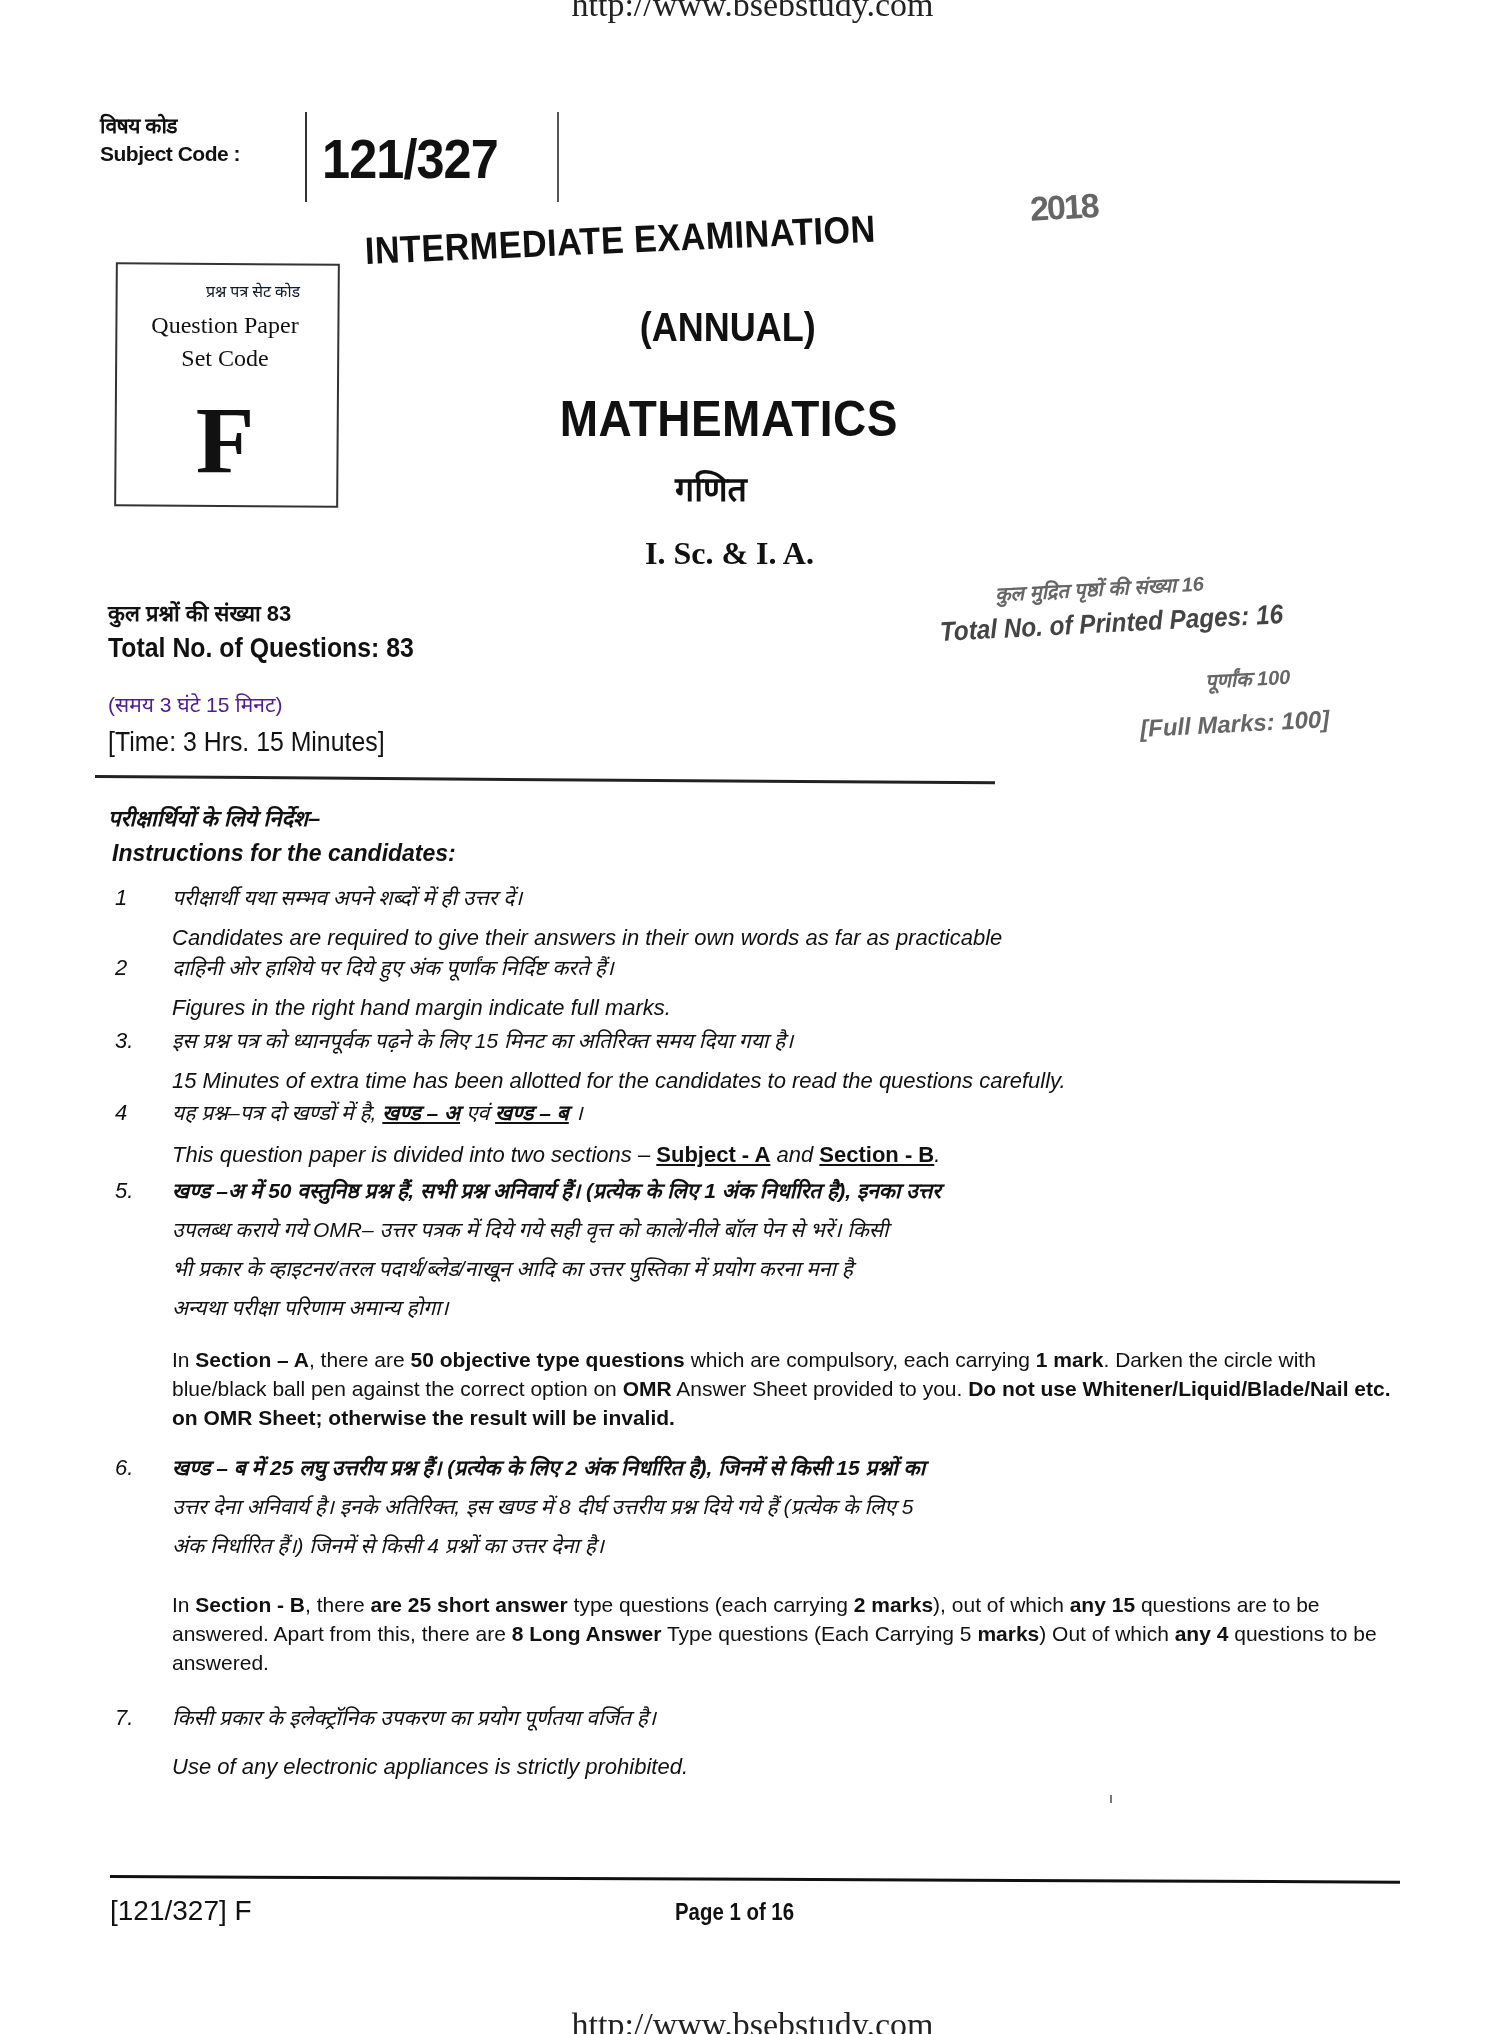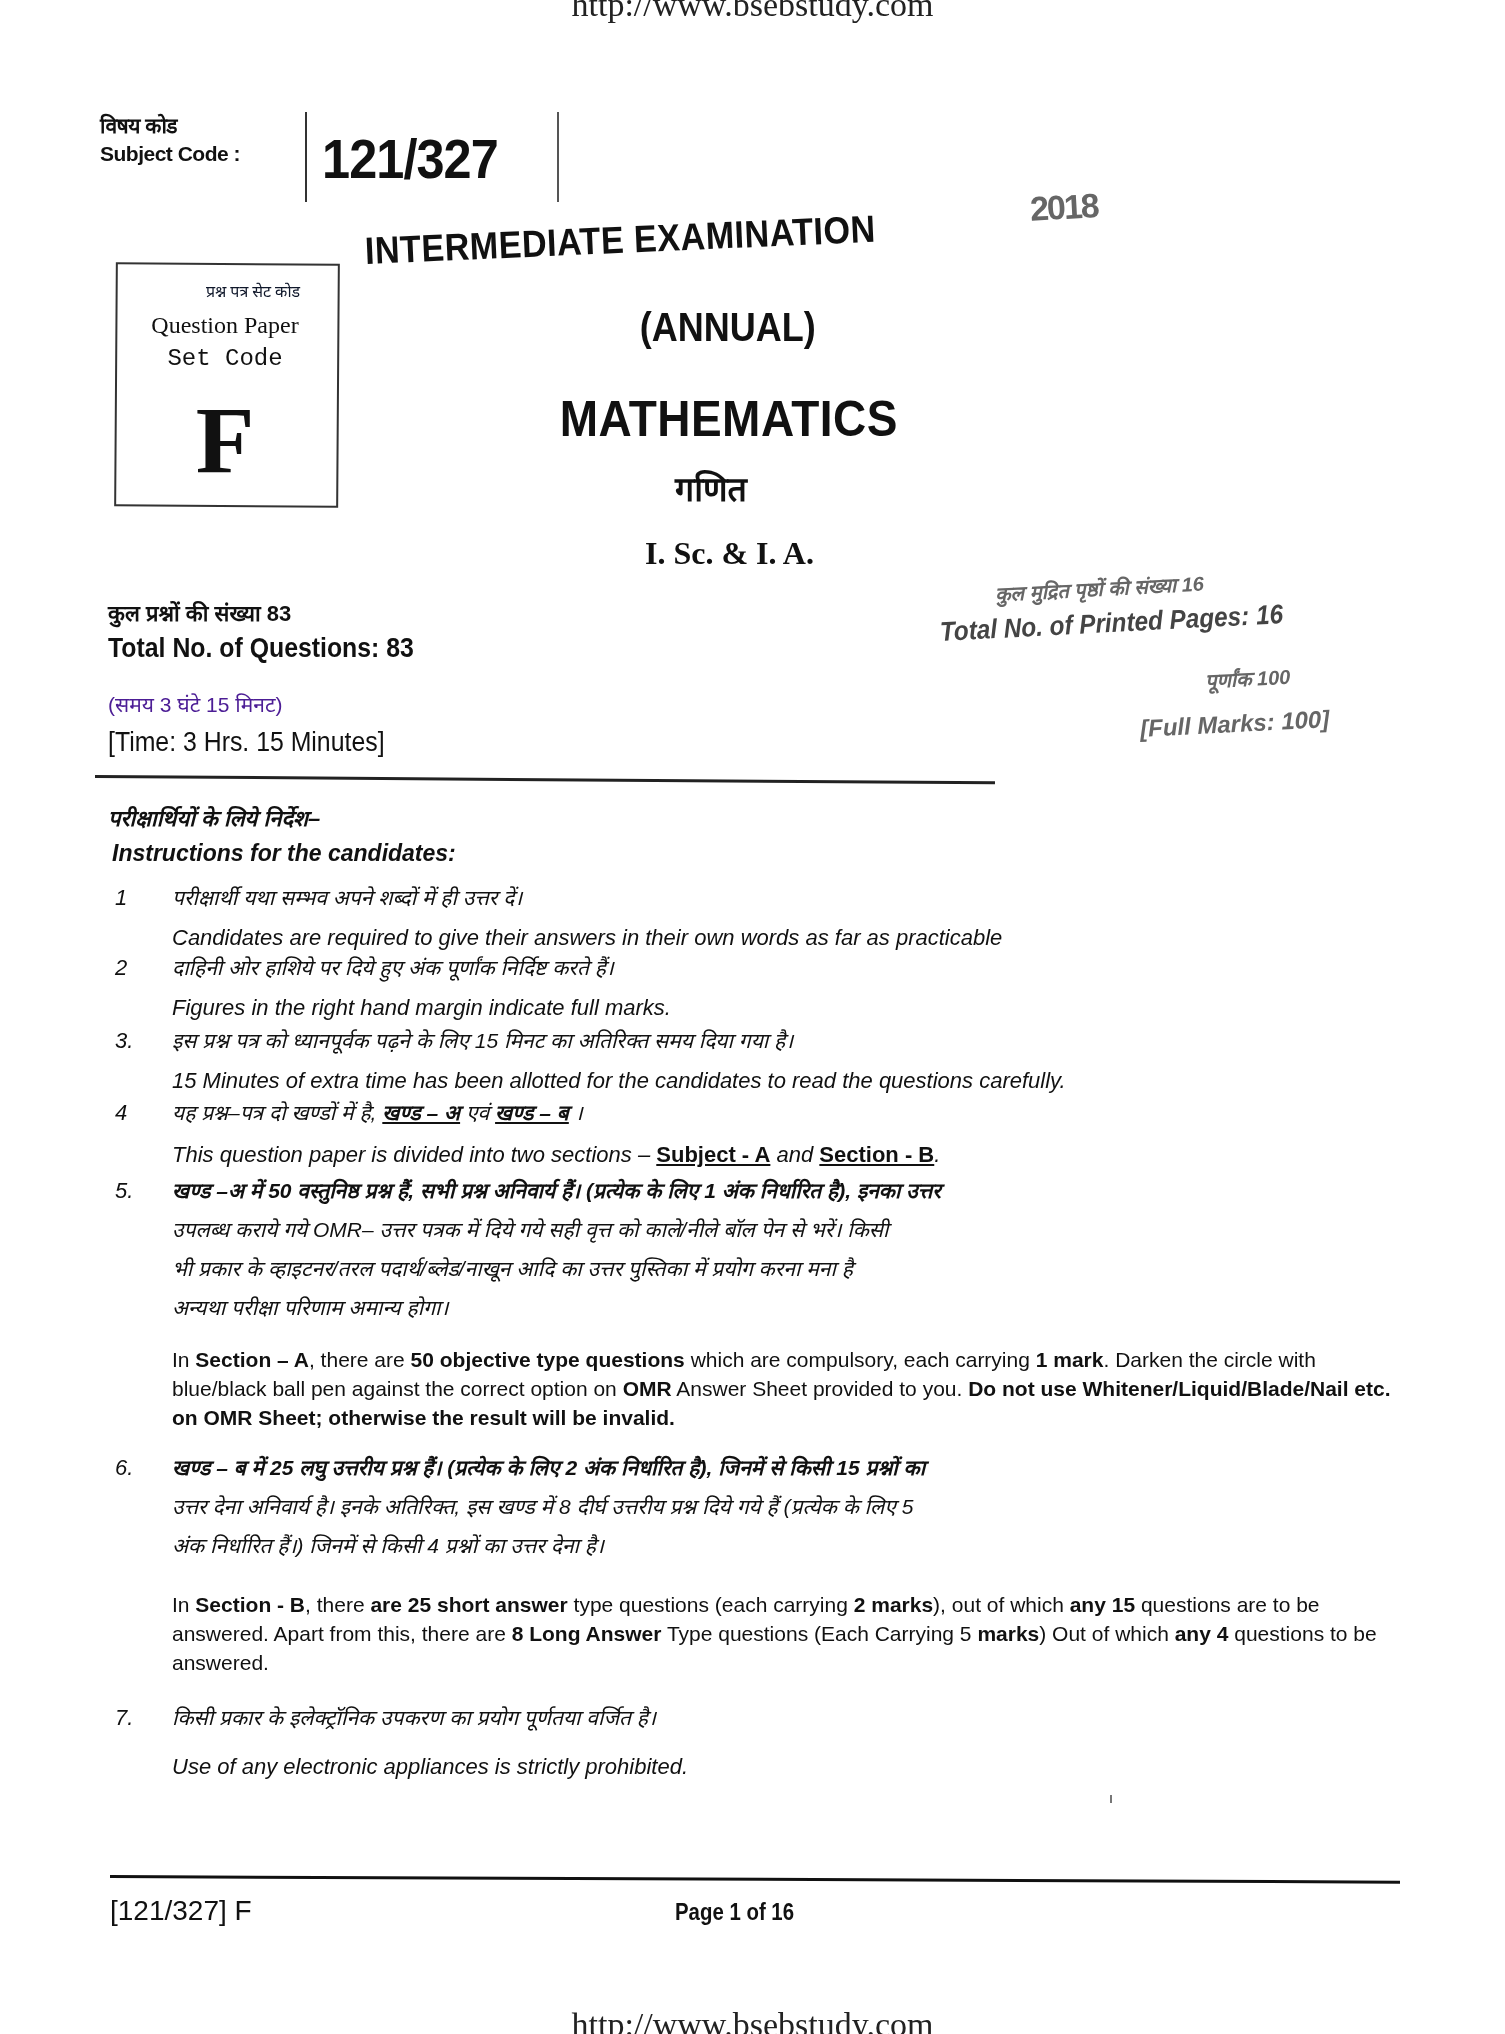--- a/index.html
+++ b/index.html
@@ -9,21 +9,21 @@
   .url-top { top: -14px; }
   .url-bottom { top: 2006px; }
 
   .subj-label { left: 100px; top: 112px; font-size: 21px; font-weight: bold; line-height: 28px; letter-spacing: -0.5px; }
   .subj-box { left: 305px; top: 112px; width: 250px; height: 90px; border-left: 2px solid #333; border-right: 2px solid #555; }
   .subj-code { left: 322px; top: 126px; font-size: 56px; font-weight: bold; letter-spacing: -1px; transform: scaleX(0.9); transform-origin: left; }
 
   .set-box { left: 115px; top: 263px; width: 220px; height: 240px; border: 2px solid #333; transform: rotate(0.4deg); }
   .set-hi { left: 115px; top: 280px; width: 220px; text-align: center; font-family: "Liberation Serif", serif; font-size: 16px; color: #0f172a; margin-left: 28px; }
   .set-en1 { left: 115px; top: 312px; width: 220px; text-align: center; font-family: "Liberation Serif", serif; font-size: 24px; }
-  .set-en2 { left: 115px; top: 345px; width: 220px; text-align: center; font-family: Liberation Mono, monospace; font-size: 24px; }
+  .set-en2 { left: 115px; top: 345px; width: 220px; text-align: center; font-family: Liberation Serif, serif; font-size: 24px; }
   .set-letter { left: 115px; top: 385px; width: 220px; text-align: center; font-family: "Liberation Serif", serif; font-size: 96px; font-weight: bold; }
 
   .title1 { left: 365px; top: 230px; font-size: 38px; font-weight: bold; transform: rotate(-2.5deg) scaleX(0.9); transform-origin: left; letter-spacing: 0.5px; }
   .title1-extra { left: 1030px; top: 188px; font-size: 34px; font-weight: bold; color: #666; transform: rotate(-3deg); letter-spacing: -2px; }
   .title2 { left: 630px; top: 305px; font-size: 40px; font-weight: bold; transform: scaleX(0.9); }
   .title3 { left: 545px; top: 390px; font-size: 50px; font-weight: bold; transform: scaleX(0.92); letter-spacing: 0.5px; }
   .title4 { left: 675px; top: 465px; font-size: 34px; font-weight: bold; }
   .title5 { left: 645px; top: 535px; font-family: "Liberation Serif", serif; font-size: 32px; font-weight: bold; }
 
   .q-hi { left: 108px; top: 597px; font-size: 22px; font-weight: bold; }

